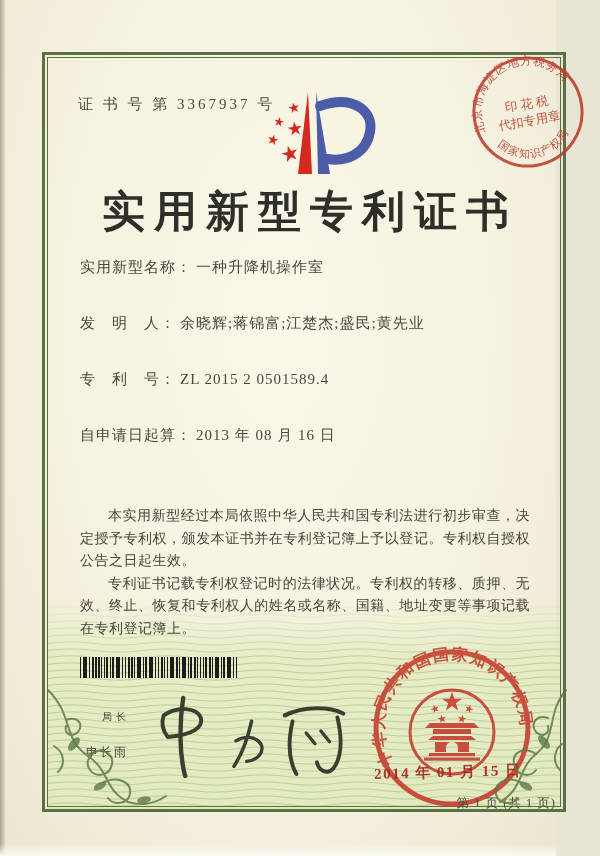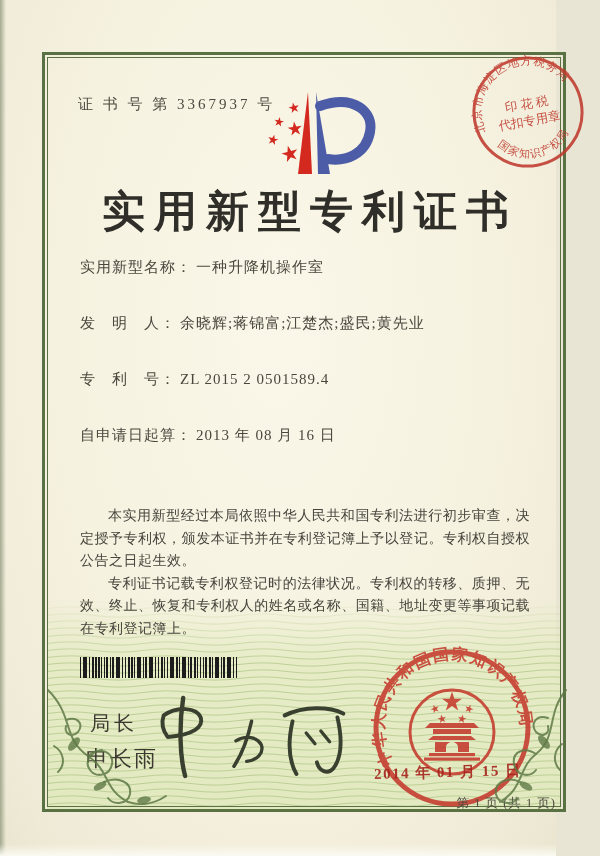--- a/index.html
+++ b/index.html
@@ -33,22 +33,22 @@
   .f-value{margin-left:4px;}
   .body-text{position:absolute;left:80px;top:505px;width:450px;font-size:14px;
     line-height:22.5px;text-align:justify;color:#46443c;letter-spacing:.5px;}
   .body-text p{margin:0;text-indent:2em;}
   .barcode{position:absolute;left:80px;top:657px;width:158px;height:21px;
     background:
       repeating-linear-gradient(90deg,#1c1c1c 0 1.5px,rgba(0,0,0,0) 1.5px 3px),
       repeating-linear-gradient(90deg,#1c1c1c 0 1px,rgba(0,0,0,0) 1px 6.5px),
       repeating-linear-gradient(90deg,rgba(0,0,0,0) 0 4px,#1c1c1c 4px 6px,rgba(0,0,0,0) 6px 11px);
   }
-  .director-title{position:absolute;left:90px;top:710px;font-size:20px;letter-spacing:4px;color:#3c3a31;text-align:right;}
-  .director-name{position:absolute;left:86px;top:744px;font-size:22px;letter-spacing:2px;color:#3c3a31;}
+  .director-title{position:absolute;left:102px;top:710px;font-size:10px;letter-spacing:4px;color:#3c3a31;text-align:right;}
+  .director-name{position:absolute;left:86px;top:744px;font-size:12px;letter-spacing:2px;color:#3c3a31;}
   .signature{position:absolute;left:150px;top:683px;width:205px;height:102px;}
   .big-seal{position:absolute;left:370px;top:646px;width:164px;height:164px;}
   .seal-date{position:absolute;left:374px;top:763px;font-size:15px;letter-spacing:1.5px;
     color:#a6231c;transform:rotate(-1.5deg);font-weight:bold;opacity:.9;}
   .page-footer{position:absolute;left:0;top:795px;width:100%;text-align:right;
     font-size:12.5px;letter-spacing:1px;color:#4c4a40;}
   .flourish-bl{position:absolute;left:44px;top:686px;width:132px;height:128px;}
   .flourish-br{position:absolute;left:484px;top:688px;width:86px;height:126px;}
 </style>
 </head>

